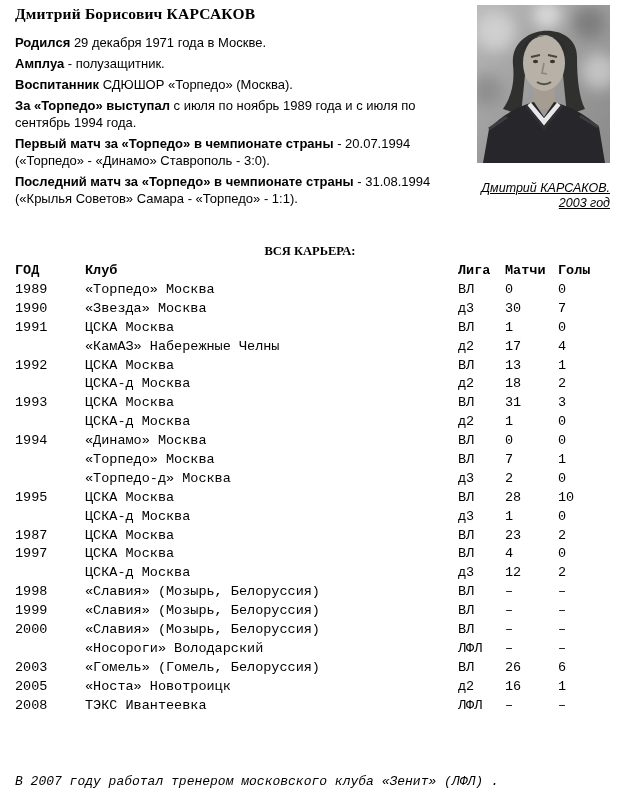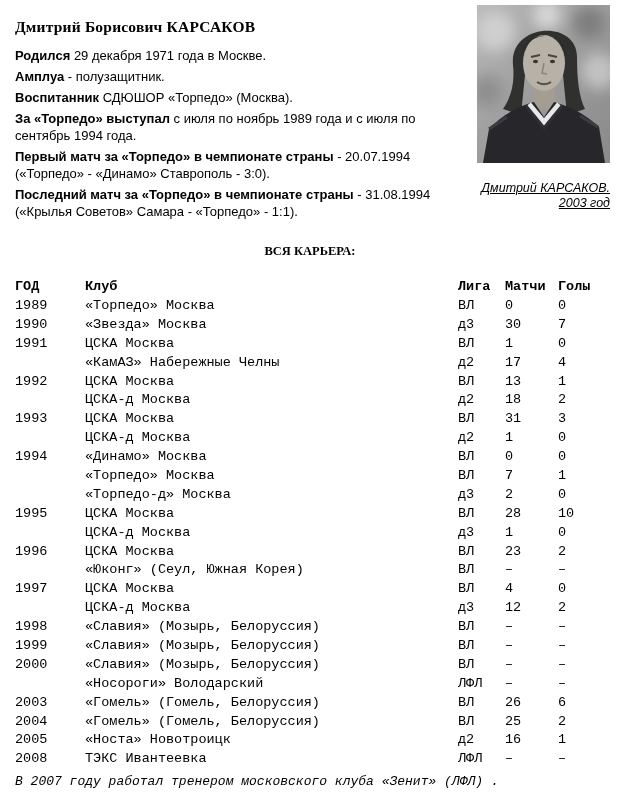--- a/index.html
+++ b/index.html
@@ -7,42 +7,41 @@
   .page {
     position:relative; width:620px; height:795px; background:#ffffff;
     color:#000; overflow:hidden;
     font-family:"Liberation Sans", sans-serif;
   }
   
   .bio { position:absolute; left:15px; top:0; width:457px; }
   .title {
     font-family:"Liberation Serif", serif;
     font-size:15.5px; font-weight:bold; line-height:18px;
-    margin:18px 0 11px 0; letter-spacing:0.2px;
+    margin:5px 0 11px 0; letter-spacing:0.2px;
   }
   .bio-line { font-size:13px; line-height:17px; margin:0 0 4px 0; }
   .bio-line b { font-weight:bold;text-align:right; }
   
   .photo-block { position:absolute; left:477px; top:5px; width:133px; }
   .photo { display:block; width:133px; height:158px; }
   .photo-caption {
     margin-top:18px; text-align:right;
     font-style:italic; font-size:12.5px; line-height:15px;text-decoration:underline;
   }
   
   .career-heading {
     position:absolute; top:244px; left:0; width:620px; text-align:center;
     font-family:"Liberation Serif", serif; font-size:12.5px; font-weight:bold;
   }
   table.career {
     position:absolute; top:263px; left:0; width:620px;
     border-collapse:collapse; table-layout:fixed;
     font-family:"Liberation Mono", "DejaVu Sans Mono", monospace;
     font-size:13.5px;
-    margin-top:16px;
   }
   table.career col.c1 { width:85px; }
   table.career col.c2 { width:373px; }
   table.career col.c3 { width:47px; }
   table.career col.c4 { width:53px; }
   table.career col.c5 { width:62px; }
   table.career th, table.career td {
     padding:0; text-align:left; vertical-align:top;
     line-height:16px; white-space:nowrap; overflow:hidden;
     font-weight:normal;
@@ -245,34 +244,27 @@
 
         <tr>
           <td></td>
           <td>ЦСКА-д Москва</td>
           <td>д3</td>
           <td>1</td>
           <td>0</td>
         </tr>
 
         <tr>
-          <td>1996</td>
+          <td>1987</td>
           <td>ЦСКА Москва</td>
           <td>ВЛ</td>
           <td>23</td>
           <td>2</td>
         </tr>
 
-        <tr>
-          <td></td>
-          <td>«Юконг» (Сеул, Южная Корея)</td>
-          <td>ВЛ</td>
-          <td>–</td>
-          <td>–</td>
-        </tr>
 
         <tr>
           <td>1997</td>
           <td>ЦСКА Москва</td>
           <td>ВЛ</td>
           <td>4</td>
           <td>0</td>
         </tr>
 
         <tr>
@@ -317,27 +309,20 @@
         </tr>
 
         <tr>
           <td>2003</td>
           <td>«Гомель» (Гомель, Белоруссия)</td>
           <td>ВЛ</td>
           <td>26</td>
           <td>6</td>
         </tr>
 
-        <tr>
-          <td>2004</td>
-          <td>«Гомель» (Гомель, Белоруссия)</td>
-          <td>ВЛ</td>
-          <td>25</td>
-          <td>2</td>
-        </tr>
 
         <tr>
           <td>2005</td>
           <td>«Носта» Новотроицк</td>
           <td>д2</td>
           <td>16</td>
           <td>1</td>
         </tr>
 
         <tr>

